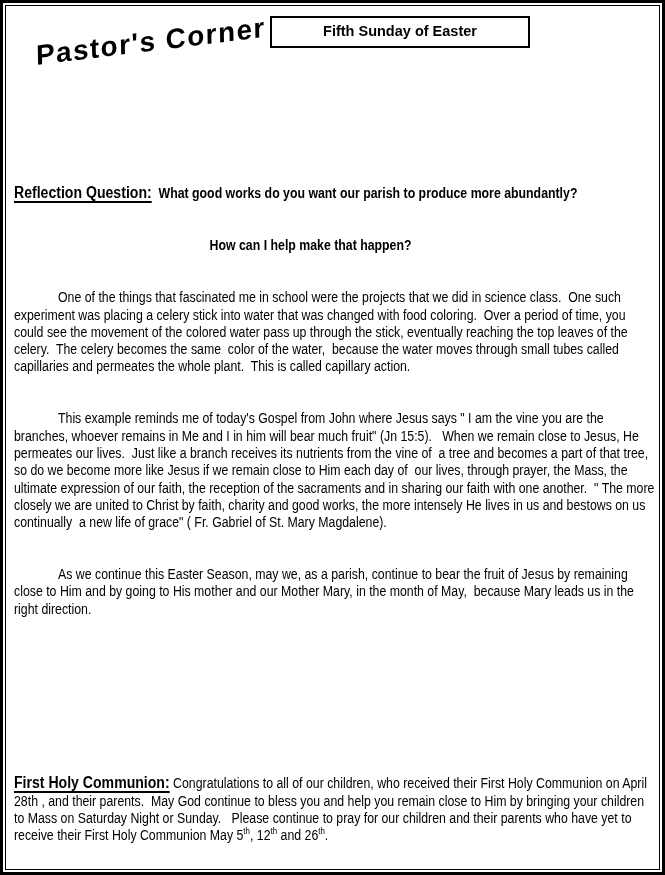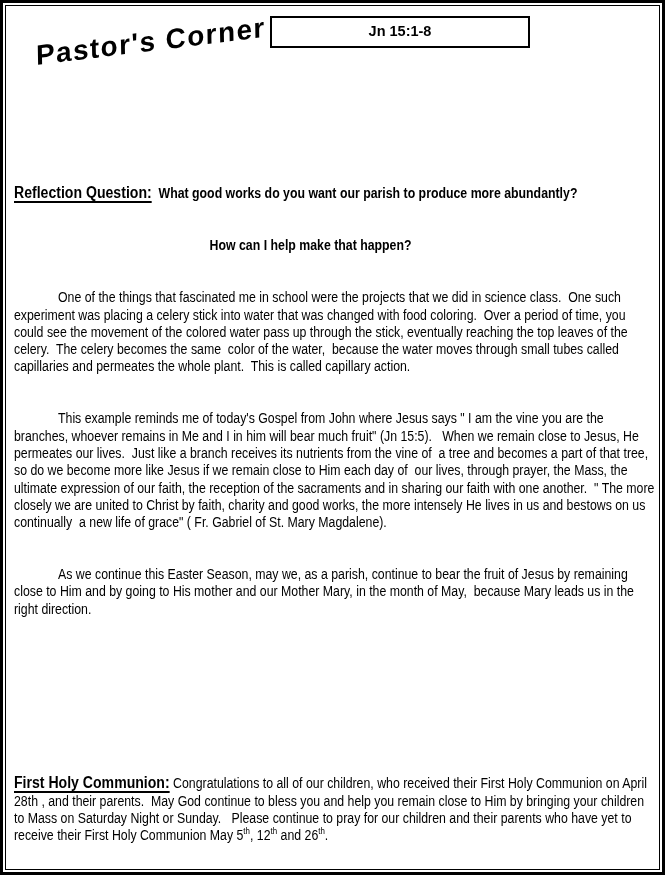--- a/index.html
+++ b/index.html
@@ -41,21 +41,21 @@
 </style>
 </head>
 <body>
 
 <div class="page">
   <div class="inner">
 
     <div class="header">
       <div class="wordart">Pastor's Corner</div>
       <div class="feast-box">
-        <div>Jn 15:1-8</div>
+        <div>Fifth Sunday of Easter</div>
       </div>
     </div>
 
     <div class="content">
 
       <div>
         <p><span class="h u">Reflection Question:</span><span class="b">  What good works do you want our parish to produce more abundantly?</span></p>
         <p class="center-b">How can I help make that happen?</p>
         <p class="indent">One of the things that fascinated me in school were the projects that we did in science class.  One such experiment was placing a celery stick into water that was changed with food coloring.  Over a period of time, you could see the movement of the colored water pass up through the stick, eventually reaching the top leaves of the celery.  The celery becomes the same  color of the water,  because the water moves through small tubes called capillaries and permeates the whole plant.  This is called capillary action.</p>
         <p class="indent">This example reminds me of today's Gospel from John where Jesus says " I am the vine you are the branches, whoever remains in Me and I in him will bear much fruit" (Jn 15:5).   When we remain close to Jesus, He permeates our lives.  Just like a branch receives its nutrients from the vine of  a tree and becomes a part of that tree, so do we become more like Jesus if we remain close to Him each day of  our lives, through prayer, the Mass, the ultimate expression of our faith, the reception of the sacraments and in sharing our faith with one another.  " The more closely we are united to Christ by faith, charity and good works, the more intensely He lives in us and bestows on us continually  a new life of grace" ( Fr. Gabriel of St. Mary Magdalene).</p>

